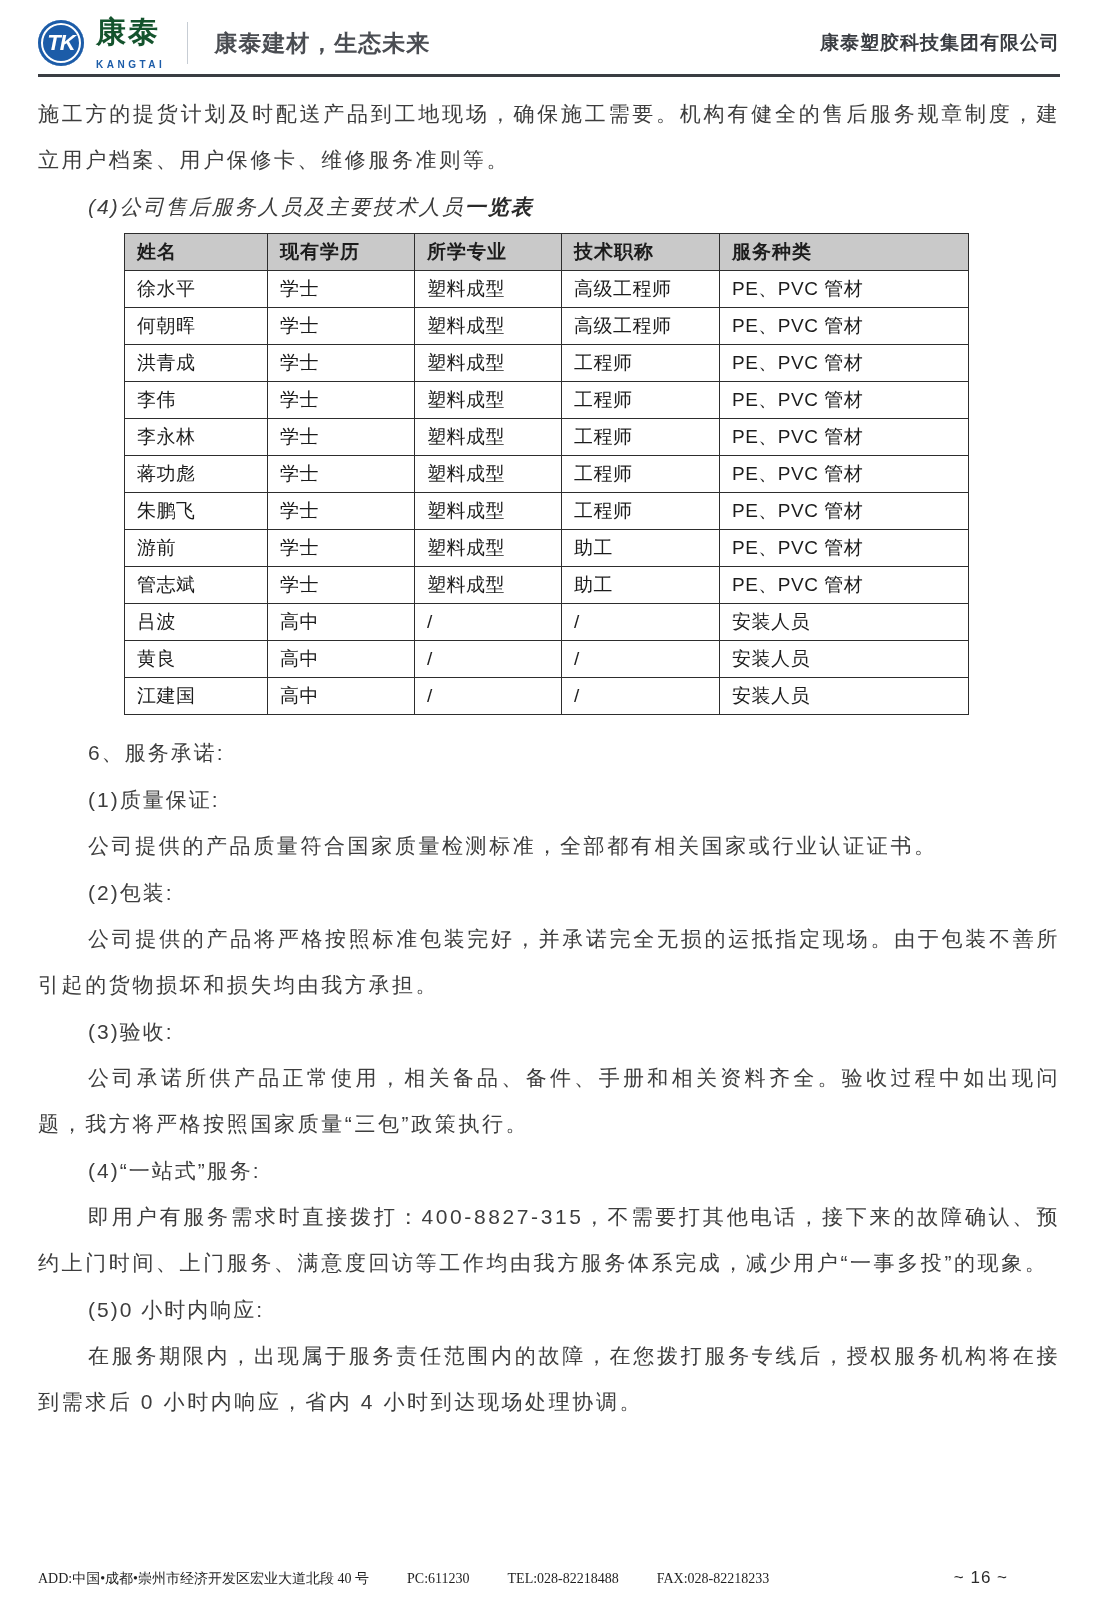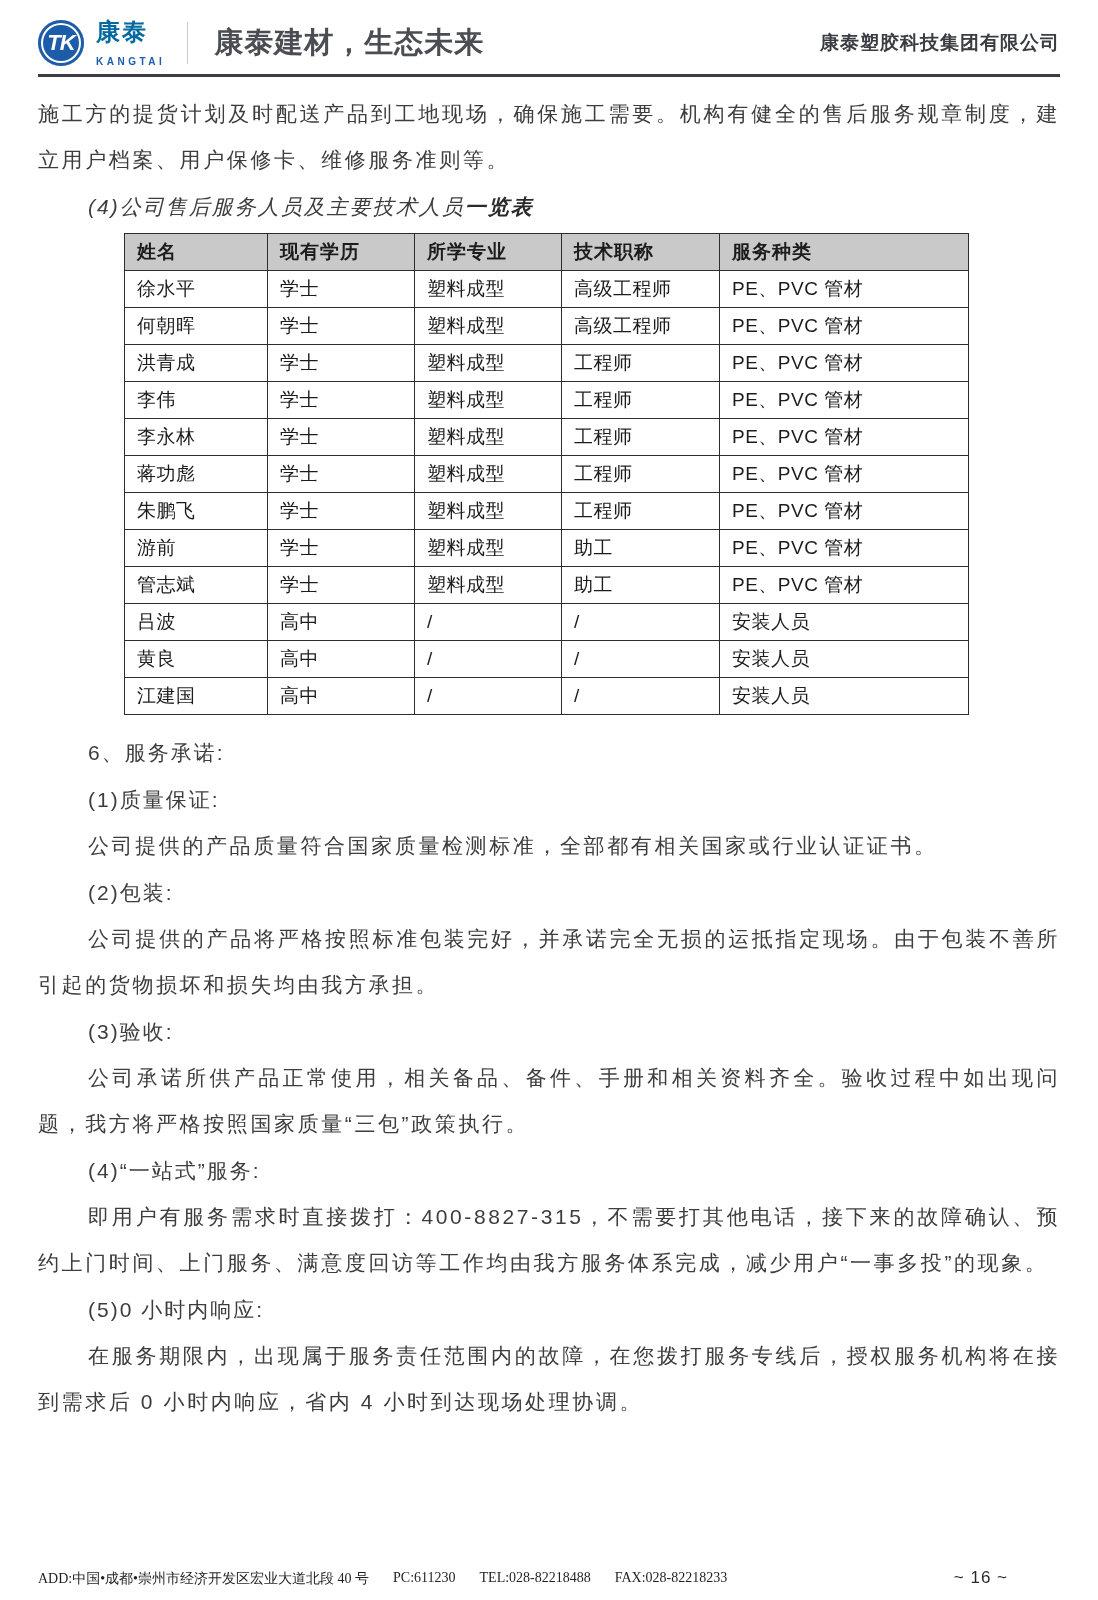--- a/index.html
+++ b/index.html
@@ -38,41 +38,41 @@
     justify-content: center;
     font-weight: bold;
     font-style: italic;
     font-size: 22px;
     letter-spacing: -1px;
     flex: 0 0 auto;
     box-shadow: inset 0 0 0 3px #1c5ca8, inset 0 0 0 5px #ffffff;
   }
   .brand-text { display: flex; flex-direction: column; line-height: 1; }
   .brand-cn {
-    color: #0369a1;
-    font-weight: bold;
-    font-size: 24px;
+    color: #14532d;
+    font-weight: bold;
+    font-size: 30px;
     letter-spacing: 2px;
   }
   .brand-en {
     color: #1c5ca8;
     font-weight: bold;
     font-size: 10px;
     letter-spacing: 3.5px;
     margin-top: 13px;
   }
   .brand-divider {
     width: 1px; height: 42px;
     background: #c7cdd4;
     margin: 0 14px 0 10px;
   }
   .tagline {
     color: #4a4d52;
     font-weight: bold;
-    font-size: 29px;
+    font-size: 23px;
     letter-spacing: 1px;
   }
   .company-name {
     color: #3a3d42;
     font-weight: bold;
     font-size: 19px;
     letter-spacing: 1px;
   }
   .header-rule {
     margin: 2px 38px 0 38px;
@@ -164,22 +164,23 @@
     padding: 0 38px 0 38px;
     display: flex;
     align-items: baseline;
     justify-content: space-between;
   }
   .footer-left {
     font-family: "Liberation Serif", "DejaVu Serif", serif;
     font-size: 14px;
     color: #1f1f1f;
     display: flex;
-    gap: 24px;
+    gap: 38px;
     white-space: nowrap;
+    align-items: center;
   }
   .page-number {
     font-size: 17px;
     color: #2a2a2a;
     padding-right: 52px;
     letter-spacing: 1px;
   }
 </style>
 </head>
 <body>

